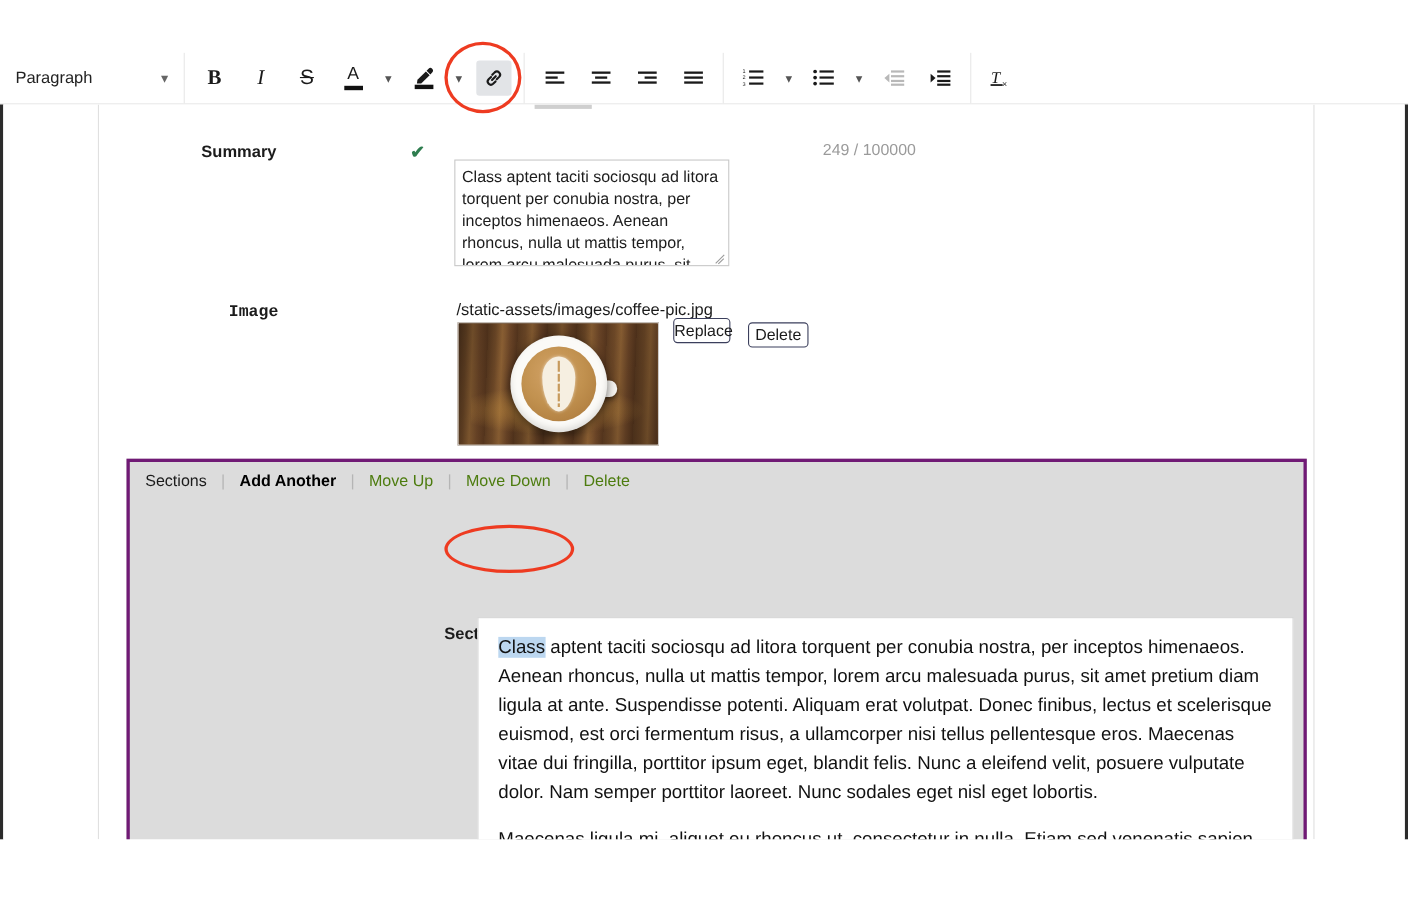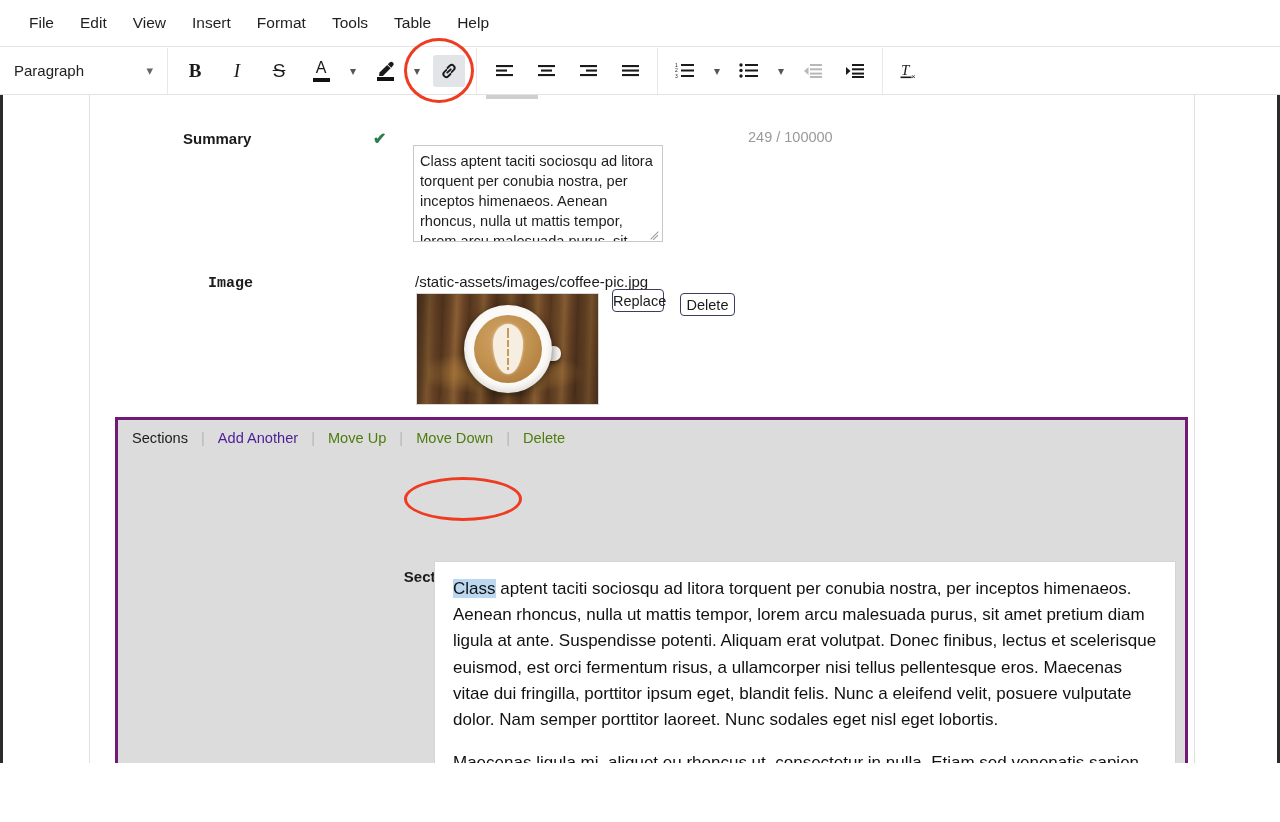--- a/index.html
+++ b/index.html
@@ -256,21 +256,21 @@
     overflow: hidden;
   }
   .sections-bar {
     position: absolute; left: 0; top: 0;
     width: 100%; height: 36px;
     display: flex; align-items: center;
     padding-left: 14px;
     font-size: 14.6px;
   }
   .sec-act { color: #1b1b1b; cursor: default; }
-  .sec-link { color: #4c1d95; cursor: default; }
+  .sec-link { color: #000000; cursor: default; font-weight: bold; }
   .sec-dis { color: #4d7c0f; cursor: default; }
   .sec-sep { color: #b5b5b5; margin: 0 13px; }
 
   #lbl-section { left: 200px; top: 148px; width: 140px; position:absolute;
                  font-size:15px; font-weight:700; color:#1b1b1b; text-align:right; }
   #chk-section { left: 378px; top: 147px; position:absolute; color:#2e7d4f; font-size:16px; font-weight:700;}
 
   .rte-body {
     position: absolute; left: 316px; top: 141px;
     width: 742px; height: 205px;
@@ -333,30 +333,20 @@
   }
   .win-grip i:nth-child(1){ bottom:2px; width:12px; }
   .win-grip i:nth-child(2){ bottom:5px; width:8px; }
   .win-grip i:nth-child(3){ bottom:8px; width:4px; }
 </style>
 </head>
 <body>
 
 <div id="app">
 
-  <div class="menubar">
-    <div class="menu-item">File</div>
-    <div class="menu-item">Edit</div>
-    <div class="menu-item">View</div>
-    <div class="menu-item">Insert</div>
-    <div class="menu-item">Format</div>
-    <div class="menu-item">Tools</div>
-    <div class="menu-item">Table</div>
-    <div class="menu-item">Help</div>
-  </div>
 
   <div class="toolbar">
 
     <div class="fmt-select">
       <span>Paragraph</span>
       <span class="chev">▾</span>
     </div>
 
     <div class="tgroup">
       <div class="tbtn">

